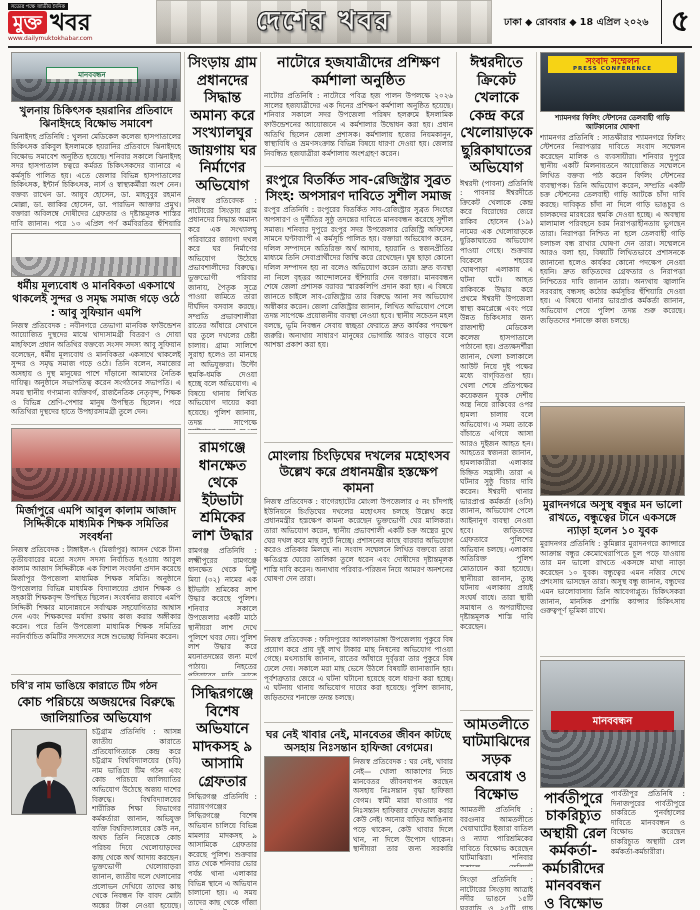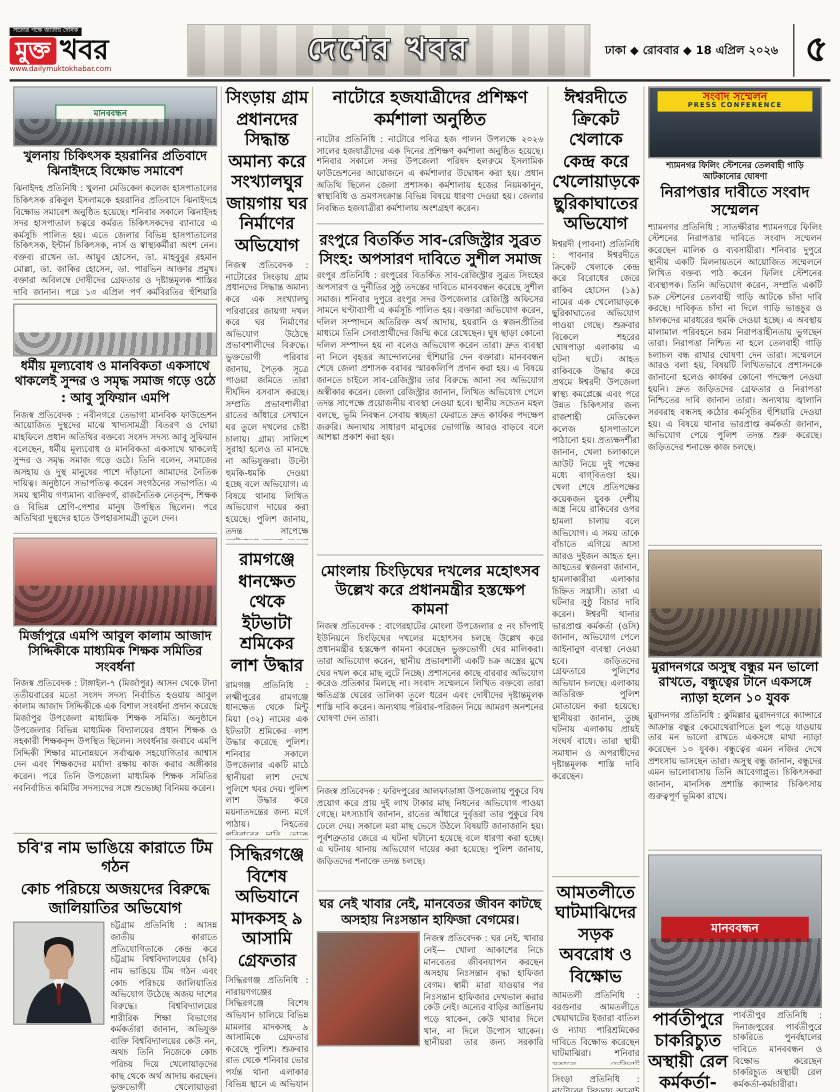--- a/index.html
+++ b/index.html
@@ -1,19 +1,19 @@
 <!DOCTYPE html>
 <html><head>
 <meta charset="utf-8">
 <style>
   html,body{margin:0;padding:0;background:#9a9a9a;}
   .page{width:700px;height:910px;margin:0 auto;background:#faf9f6;position:relative;overflow:hidden;
         font-family:"DejaVu Sans","Liberation Sans",sans-serif;color:#111;}
   
-  .masthead{display:flex;align-items:stretch;height:44px;padding:20px 8px 2px;gap:8px;}
+  .masthead{display:flex;align-items:stretch;height:44px;padding:0 8px 2px;gap:8px;}
   .logo-block{flex:0 0 140px;display:flex;flex-direction:column;justify-content:center;}
   .tagline{background:#111;color:#fff;font-size:5px;padding:1px 3px;align-self:flex-start;line-height:1;}
   .logo-line{display:flex;align-items:center;margin:1px 0;}
   .logo-red{background:#d8222a;color:#fff;font-weight:bold;font-size:19px;padding:1px 5px;border-radius:3px;line-height:1.1;}
   .logo-black{color:#0d0d0d;font-weight:bold;font-size:23px;margin-left:3px;line-height:1;}
   .website{font-size:6px;color:#8a1013;line-height:1;}
   .section-banner{flex:1;background:linear-gradient(180deg,#ece9e2 0%,#d8d4cb 55%,#bdb9b0 100%);
         border:1px solid #b5b2aa;display:flex;align-items:center;justify-content:center;position:relative;overflow:hidden;}
   .section-banner:before{content:"";position:absolute;inset:0;
         background:repeating-linear-gradient(90deg,rgba(120,118,112,.18) 0 14px,rgba(255,255,255,.12) 14px 30px);}
@@ -31,21 +31,21 @@
   .col-c{flex:0 0 196px;}
   .col-d{flex:0 0 80px;}
   .col-e{flex:0 0 152px;}
   .story{margin-bottom:3px;}
   .story + .story{border-top:1px solid #b9b6ae;padding-top:3px;}
   .headline{margin:2px 0;text-align:center;font-weight:bold;color:#0b0b0b;line-height:1.25;}
   .h-xs{font-size:14px;}
   .h-m{font-size:10.5px;}
   .h-l{font-size:12.5px;}
   .h-xl{font-size:14px;}
-  .kicker{text-align:center;font-size:13px;font-weight:bold;margin:2px 0 0;line-height:1.2;}
+  .kicker{font-size:10px;font-weight:bold;margin:2px 0 0;line-height:1.2;}
   .caption{text-align:center;font-size:7px;font-weight:bold;margin:2px 0 0;line-height:1.25;}
   .body-text{font-size:7.2px;line-height:1.34;text-align:justify;color:#1d1d1d;margin:1px 0 0;overflow:hidden;word-break:break-word;}
   
   .photo{position:relative;overflow:hidden;border:1px solid #8f8d87;width:100%;box-sizing:border-box;}
   .ph-humanchain{background:linear-gradient(180deg,#ccd5da 0%,#aeb8bf 40%,#7d848a 72%,#5e6468 100%);}
   .ph-banner{position:absolute;left:20%;top:30%;width:54%;height:28%;background:#f6f6f0;border:1px solid #2e8b57;
         color:#1d6b42;display:flex;align-items:center;justify-content:center;font-size:7px;font-weight:bold;}
   .ph-event{background:linear-gradient(135deg,#cfae86 0%,#a3male 0%,#96785a 55%,#574231 100%);}
   .ph-stage{background:linear-gradient(180deg,#e2b5ad 0%,#c8716a 45%,#8f3c38 100%);}
   .ph-portrait{background:linear-gradient(#dadad6,#c3c3be);float:left;width:76px;height:86px;margin:2px 5px 2px 0;}
@@ -187,21 +187,20 @@
 
     <section class="col col-e">
       <article class="story">
         <div class="photo ph-press" style="height:60px">
           <div class="press-strip">
             <span>সংবাদ সম্মেলন</span>
             <span class="press-en">PRESS CONFERENCE</span>
           </div>
         </div>
         <div class="caption">শ্যামনগর ফিলিং স্টেশনের তেলবাহী গাড়ি আটকানোর ঘোষণা</div>
-        <h2 class="headline h-l" style="margin-top:0">নিরাপত্তার দাবীতে সংবাদ সম্মেলন</h2>
         <p class="body-text" style="height:266px">শ্যামনগর প্রতিনিধি : সাতক্ষীরার শ্যামনগরে ফিলিং স্টেশনের নিরাপত্তার দাবিতে সংবাদ সম্মেলন করেছেন মালিক ও ব্যবসায়ীরা। শনিবার দুপুরে স্থানীয় একটি মিলনায়তনে আয়োজিত সম্মেলনে লিখিত বক্তব্য পাঠ করেন ফিলিং স্টেশনের ব্যবস্থাপক। তিনি অভিযোগ করেন, সম্প্রতি একটি চক্র স্টেশনের তেলবাহী গাড়ি আটকে চাঁদা দাবি করছে। দাবিকৃত চাঁদা না দিলে গাড়ি ভাঙচুর ও চালকদের মারধরের হুমকি দেওয়া হচ্ছে। এ অবস্থায় মালামাল পরিবহনে চরম নিরাপত্তাহীনতায় ভুগছেন তারা। নিরাপত্তা নিশ্চিত না হলে তেলবাহী গাড়ি চলাচল বন্ধ রাখার ঘোষণা দেন তারা। সম্মেলনে আরও বলা হয়, বিষয়টি লিখিতভাবে প্রশাসনকে জানানো হলেও কার্যকর কোনো পদক্ষেপ নেওয়া হয়নি। দ্রুত জড়িতদের গ্রেফতার ও নিরাপত্তা নিশ্চিতের দাবি জানান তারা। অন্যথায় জ্বালানি সরবরাহ বন্ধসহ কঠোর কর্মসূচির হুঁশিয়ারি দেওয়া হয়। এ বিষয়ে থানার ভারপ্রাপ্ত কর্মকর্তা জানান, অভিযোগ পেয়ে পুলিশ তদন্ত শুরু করেছে। জড়িতদের শনাক্তে কাজ চলছে।</p>
       </article>
       <article class="story">
         <div class="photo ph-crowdmen heads" style="height:90px"></div>
         <h2 class="headline h-m">মুরাদনগরে অসুস্থ বন্ধুর মন ভালো রাখতে, বন্ধুত্বের টানে একসঙ্গে ন্যাড়া হলেন ১০ যুবক</h2>
         <p class="body-text" style="height:114px">মুরাদনগর প্রতিনিধি : কুমিল্লার মুরাদনগরে ক্যান্সারে আক্রান্ত বন্ধুর কেমোথেরাপিতে চুল পড়ে যাওয়ায় তার মন ভালো রাখতে একসঙ্গে মাথা ন্যাড়া করেছেন ১০ যুবক। বন্ধুত্বের এমন নজির দেখে প্রশংসায় ভাসছেন তারা। অসুস্থ বন্ধু জানান, বন্ধুদের এমন ভালোবাসায় তিনি আবেগাপ্লুত। চিকিৎসকরা জানান, মানসিক প্রশান্তি ক্যান্সার চিকিৎসায় গুরুত্বপূর্ণ ভূমিকা রাখে।</p>
       </article>
       <article class="story">
         <div class="photo ph-manob heads" style="height:128px">
           <div class="manob-strip">মানববন্ধন</div>

